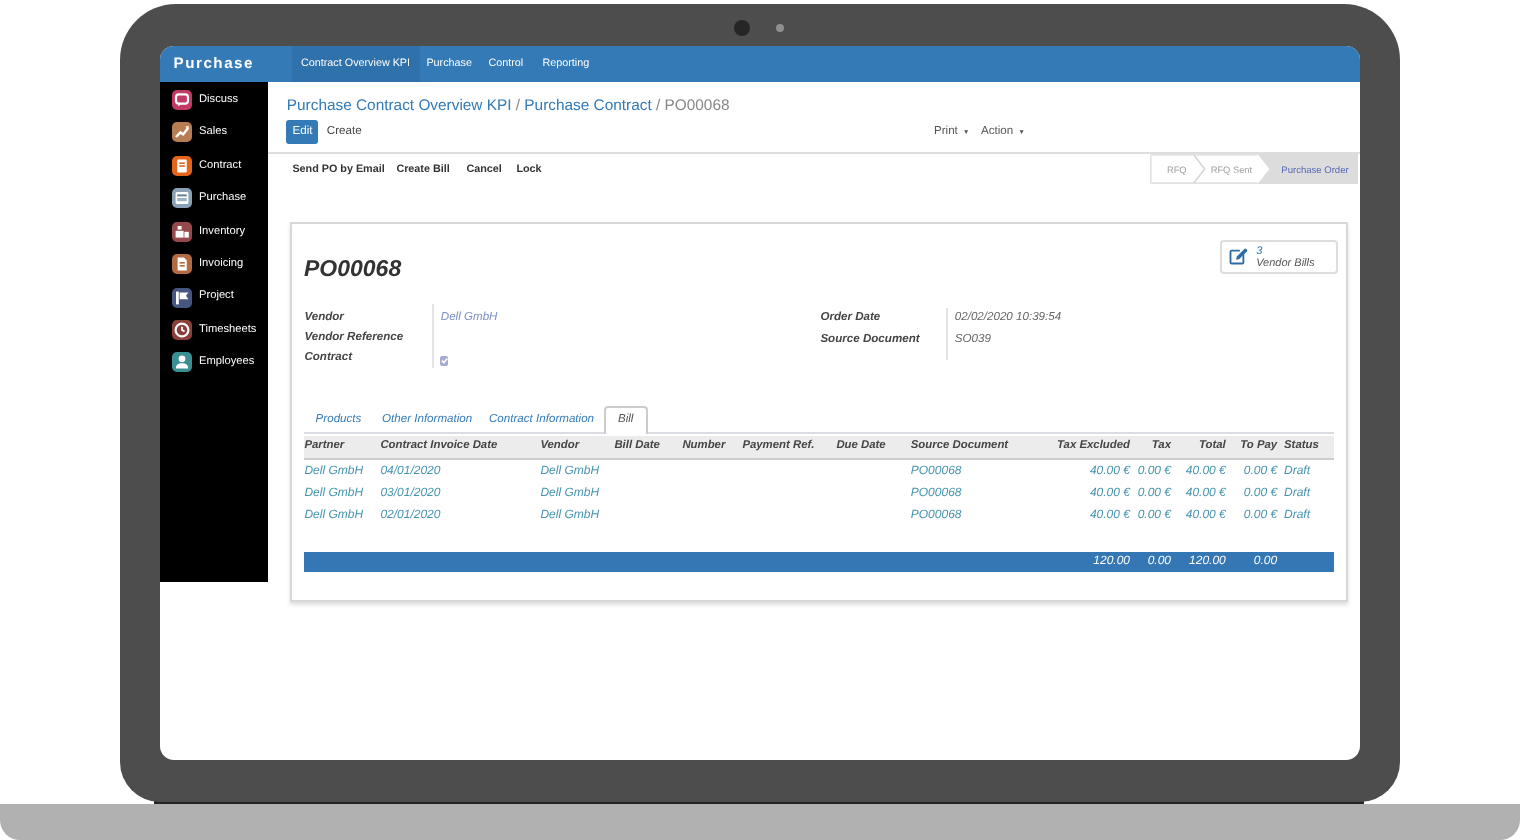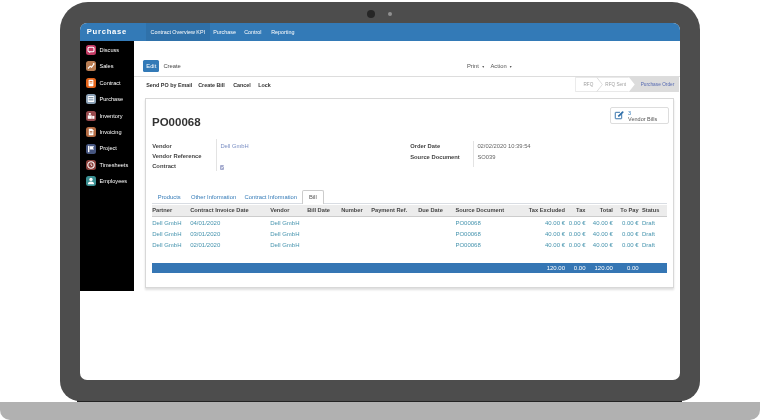--- a/index.html
+++ b/index.html
@@ -27,22 +27,22 @@
   #crumbs .gray{color:#888;}
   #editbtn{left:63.4px;top:37px;width:15.8px;height:12px;background:#337ab7;border-radius:1.5px;
            color:#fff;font-size:5.8px;text-align:center;line-height:12px;}
   #createbtn{left:83.4px;top:40px;font-size:5.8px;color:#444;}
   #printaction{left:387px;top:40.2px;font-size:5.8px;color:#555;}
   #hr1{left:54.4px;top:53.3px;width:545.6px;height:1px;background:#ddd;}
   .actbtn{top:58.6px;font-size:5.4px;font-weight:700;color:#333;}
   
   #statusbar{left:495.2px;top:53.5px;width:104.5px;height:15px;}
   
-  #card{left:65px;top:75px;width:526.5px;height:188px;background:#fff;border:0.7px solid #d8d8d8;
-        box-shadow:0 1.5px 2px rgba(0,0,0,0.13);}
+  #card{left:65px;top:88px;width:526.5px;height:188px;background:#fff;border:0.7px solid #d8d8d8;
+        box-shadow:0 1.5px 2px rgba(0,0,0,0.13);font-style:italic;}
   
   #vbills{left:464.1px;top:7.5px;width:57px;height:15.5px;border:0.7px solid #ddd;border-radius:2px;background:#fff;}
   #vbills svg{position:absolute;left:3px;top:2.6px;}
   #vbills .cnt{position:absolute;left:17px;top:2px;font-size:5.5px;color:#337ab7;}
   #vbills .lbl{position:absolute;left:17px;top:8.3px;font-size:5.5px;color:#555;}
   #potitle{left:6px;top:17.3px;font-size:11.5px;font-weight:700;color:#333;}
   .flabel{left:6.2px;font-size:5.8px;font-weight:700;color:#444;}
   .flabelr{left:264.2px;font-size:5.8px;font-weight:700;color:#444;}
   #vline1{left:69.5px;top:40px;width:1px;height:32px;background:#e3e3e3;}
   #vline2{left:326.9px;top:42.4px;width:1px;height:25.6px;background:#e3e3e3;}
@@ -140,20 +140,21 @@
       </div>
       <div class="abs sbl" style="top:121.3px;">Timesheets</div>
       <div class="abs sbi" style="top:135.9px;background:#3a8f92;">
         <svg width="10" height="10" viewBox="0 0 10 10" style="position:absolute;left:0;top:0;">
           <circle cx="5" cy="3.4" r="1.7" fill="#fff"></circle>
           <path d="M1.9 8.3 Q1.9 5.6 5 5.6 Q8.1 5.6 8.1 8.3 Z" fill="#fff"></path>
         </svg>
       </div>
       <div class="abs sbl" style="top:137.8px;">Employees</div>
     </div>
+    <div class="abs" id="crumbs">Purchase Contract Overview KPI <span class="gray">/</span> Purchase Contract <span class="gray">/ PO00068</span></div>
     <div class="abs" id="editbtn">Edit</div>
     <div class="abs" id="createbtn">Create</div>
     <div class="abs" id="printaction">Print&nbsp;&nbsp;<span style="font-size:3.8px;">▾</span>&nbsp;&nbsp;&nbsp;&nbsp;Action&nbsp;&nbsp;<span style="font-size:3.8px;">▾</span></div>
     <div class="abs" id="hr1"></div>
     <div class="abs actbtn" style="left:66.2px;">Send PO by Email</div>
     <div class="abs actbtn" style="left:118.2px;">Create Bill</div>
     <div class="abs actbtn" style="left:153.2px;">Cancel</div>
     <div class="abs actbtn" style="left:178.2px;">Lock</div>
     <svg class="abs" id="statusbar" width="105" height="15" viewBox="0 0 105 15">
       <rect x="0" y="0" width="105" height="15" fill="#fff"></rect>

